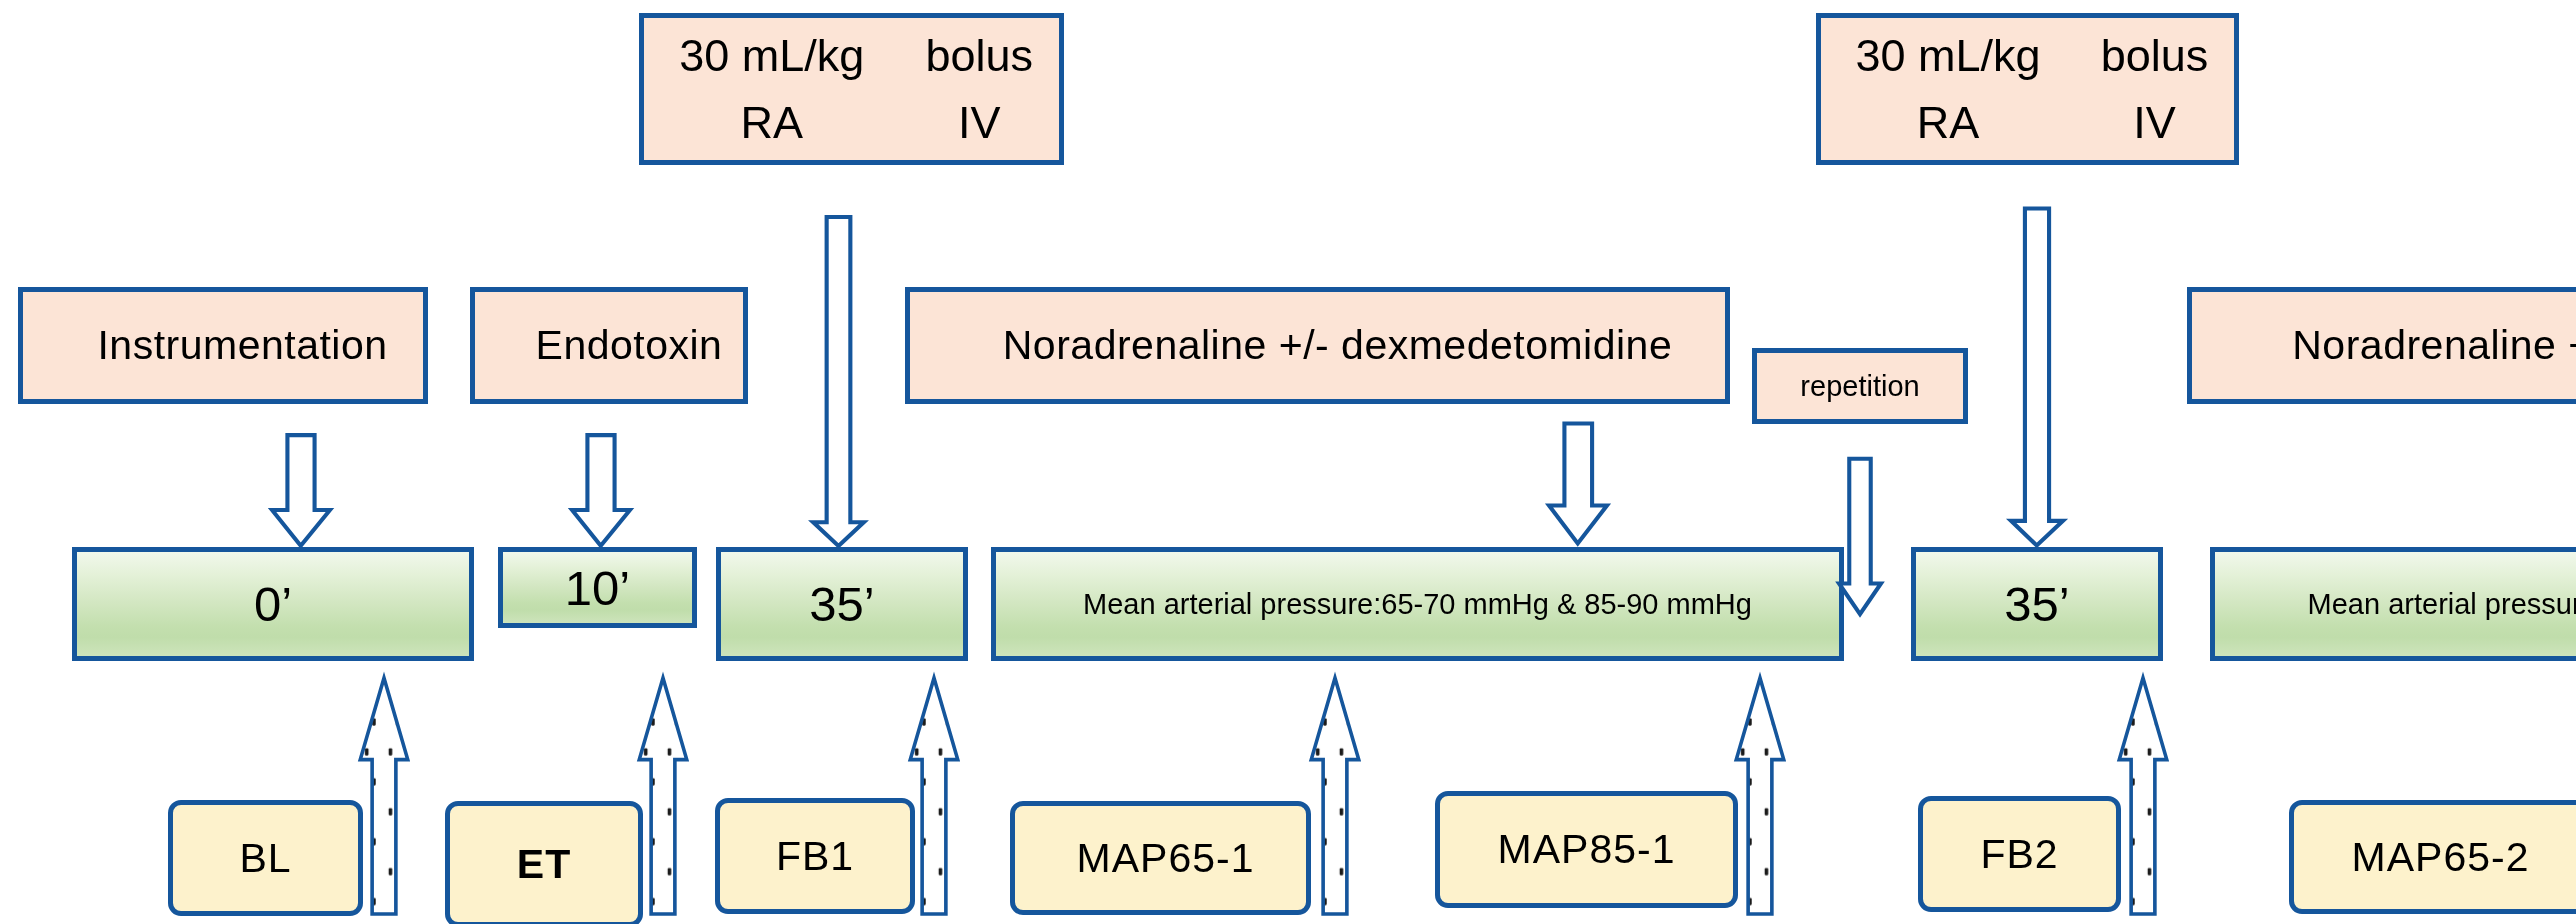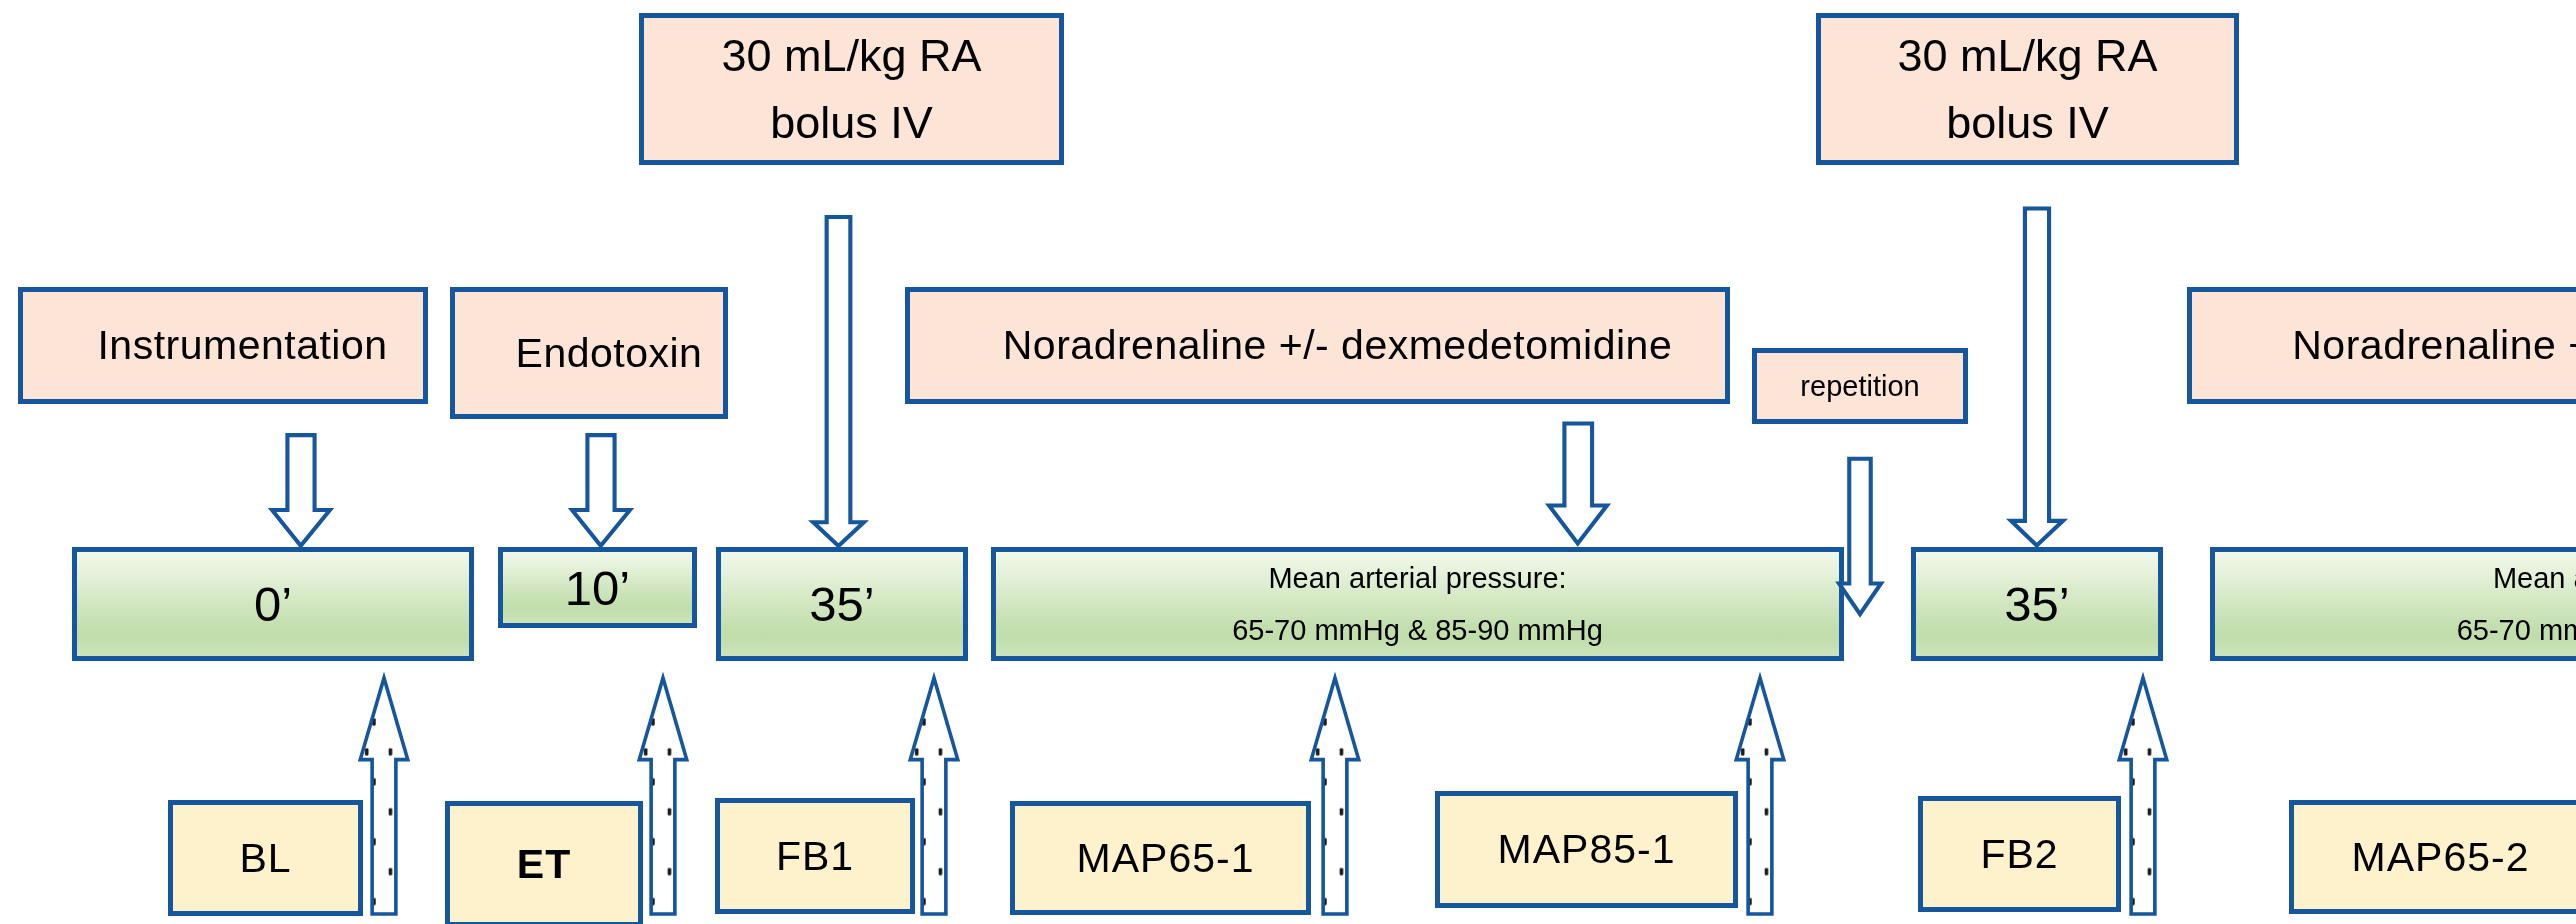--- a/index.html
+++ b/index.html
@@ -27,22 +27,22 @@
     background:linear-gradient(180deg,
       #f1f8ec 0%, #e4f1d8 22%, #d3e7c2 48%,
       #c3dfae 72%, #c0ddab 82%, #cde4bb 100%);
   }
   .lbl{ display:block; }
   .f-row{ font-size:41px; letter-spacing:0.5px;padding-left:40px; }
   .f-bolus{ font-size:45px; line-height:1.5; }
   .f-rep{ font-size:29px; }
   .f-time{ font-size:49px; }
   .f-map{ font-size:29px; line-height:1.8; }
-  .f-sample{ font-size:41px; letter-spacing:1px; }
-  .stack{ display:flex; flex-direction:column; align-items:center; justify-content:center; }
+  .f-sample{ font-size:41px; letter-spacing:1px;border-radius:13px; }
+  .stack{ display:flex; flex-direction:row; align-items:center; justify-content:center; }
   svg.arrow{ position:absolute; overflow:visible; }
   .defs-holder{ position:absolute; width:0; height:0; }
 </style>
 </head>
 <body>
 
 <div id="canvas">
 
   <svg class="defs-holder" aria-hidden="true">
     <defs>
@@ -65,21 +65,21 @@
     <div class="stack f-bolus">
       <span class="lbl">30 mL/kg RA</span>
       <span class="lbl">bolus IV</span>
     </div>
   </div>
 
   <div class="box pink f-row" style="left:17.5px;top:287px;width:410px;height:117px;">
     <span class="lbl">Instrumentation</span>
   </div>
 
-  <div class="box pink f-row" style="left:450px;top:287px;width:278px;height:132px;align-items:center;">
+  <div class="box pink f-row" style="left:470px;top:287px;width:278px;height:117px;align-items:center;">
     <span class="lbl">Endotoxin</span>
   </div>
 
   <div class="box pink f-row" style="left:905px;top:287px;width:825px;height:117px;">
     <span class="lbl">Noradrenaline +/- dexmedetomidine</span>
   </div>
 
   <div class="box pink f-rep" style="left:1752px;top:348px;width:216px;height:76px;">
     <span class="lbl">repetition</span>
   </div>

